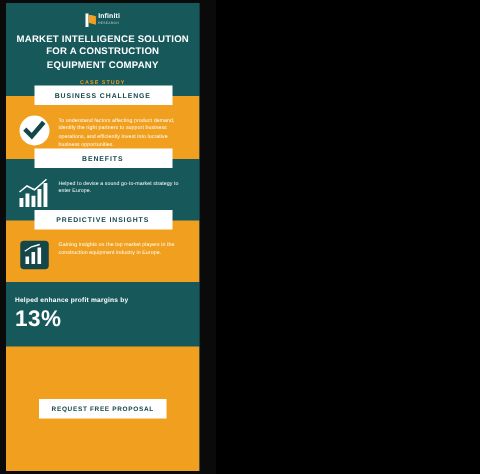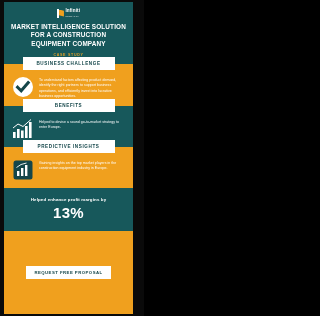--- a/index.html
+++ b/index.html
@@ -160,21 +160,21 @@
     line-height: 5.2px;
     color: #ffffff;
     letter-spacing: 0.05px;
     padding-top: 2px;
   }
   .section.orange .blurb { color: #ffffff; }
 
   
   .results {
     background: #17585b;
-    text-align: center;
+    text-align: left;
     padding: 9px 6px 10px 6px;
     flex: none;
   }
   .results-label {
     font-size: 4.4px;
     font-weight: bold;
     color: #ffffff;
     letter-spacing: 0.15px;
   }
   .results-value {

